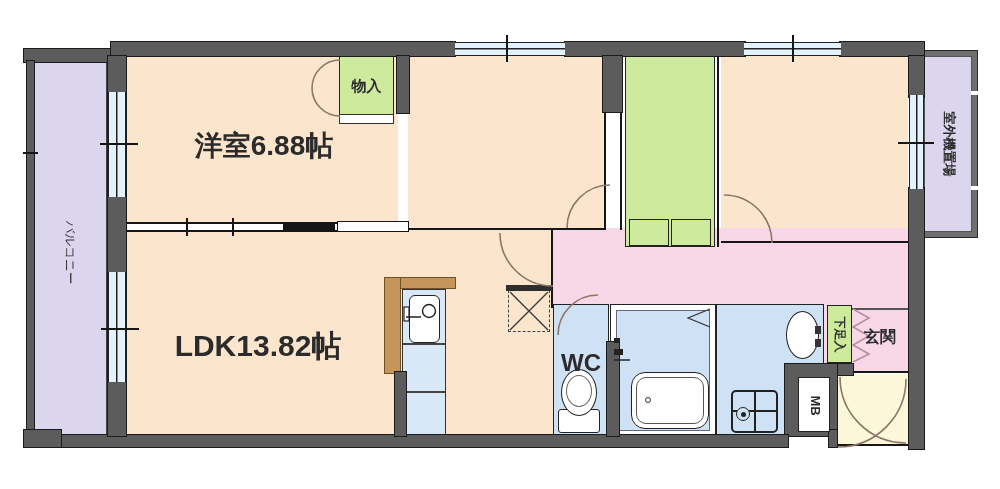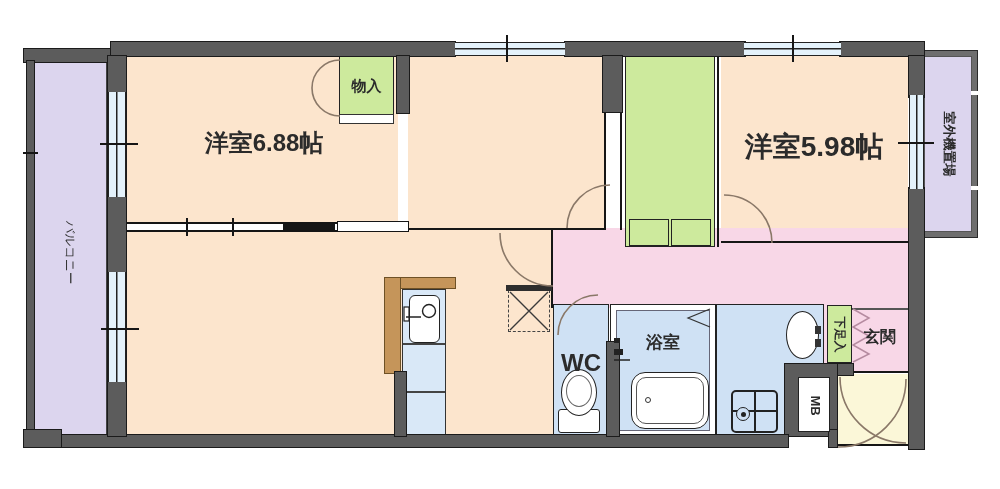--- a/index.html
+++ b/index.html
@@ -151,25 +151,24 @@
       <path d="M406,317 L421,317" stroke="#222" stroke-width="1.5"></path>
       <circle cx="429" cy="311" r="6.5" fill="#fff" stroke="#222" stroke-width="1.4"></circle>
     </g>
     <g>
       <rect x="614" y="338" width="6" height="5" fill="#222"></rect>
       <rect x="614" y="349" width="9" height="6" fill="#222"></rect>
       <path d="M614,360 L630,360" stroke="#222" stroke-width="1.5"></path>
     </g>
   </svg>
 
-  <div class="lbl" style="left:130px;top:127px;width:268px;font-size:24px;">洋室6.88帖</div>
-  <div class="lbl" style="left:716px;top:128px;width:196px;font-size:28px;">洋室5.98帖</div>
+  <div class="lbl" style="left:130px;top:127px;width:268px;font-size:28px;">洋室6.88帖</div>
+  <div class="lbl" style="left:133px;top:326px;width:250px;font-size:30px;">LDK13.82帖</div>
   <div class="lbl" style="left:339px;top:77px;width:55px;font-size:15px;">物入</div>
   <div class="lbl" style="left:553px;top:349px;width:56px;font-size:24px;">WC</div>
-  <div class="lbl" style="left:616px;top:331px;width:94px;font-size:17px;">浴室</div>
   <div class="lbl" style="left:852px;top:327px;width:56px;font-size:16px;">玄関</div>
 
   <div class="vlbl" style="left:10px;top:192px;width:120px;height:120px;">
     <span style="font-weight:normal;font-size:12.5px;color:#333;">バルコニー</span>
   </div>
   <div class="vlbl" style="left:878px;top:74px;width:140px;height:140px;">
     <span style="font-size:13px;">室外機置場</span>
   </div>
   <div class="vlbl" style="left:799px;top:294px;width:80px;height:80px;">
     <span style="font-size:12px;">下足入</span>

